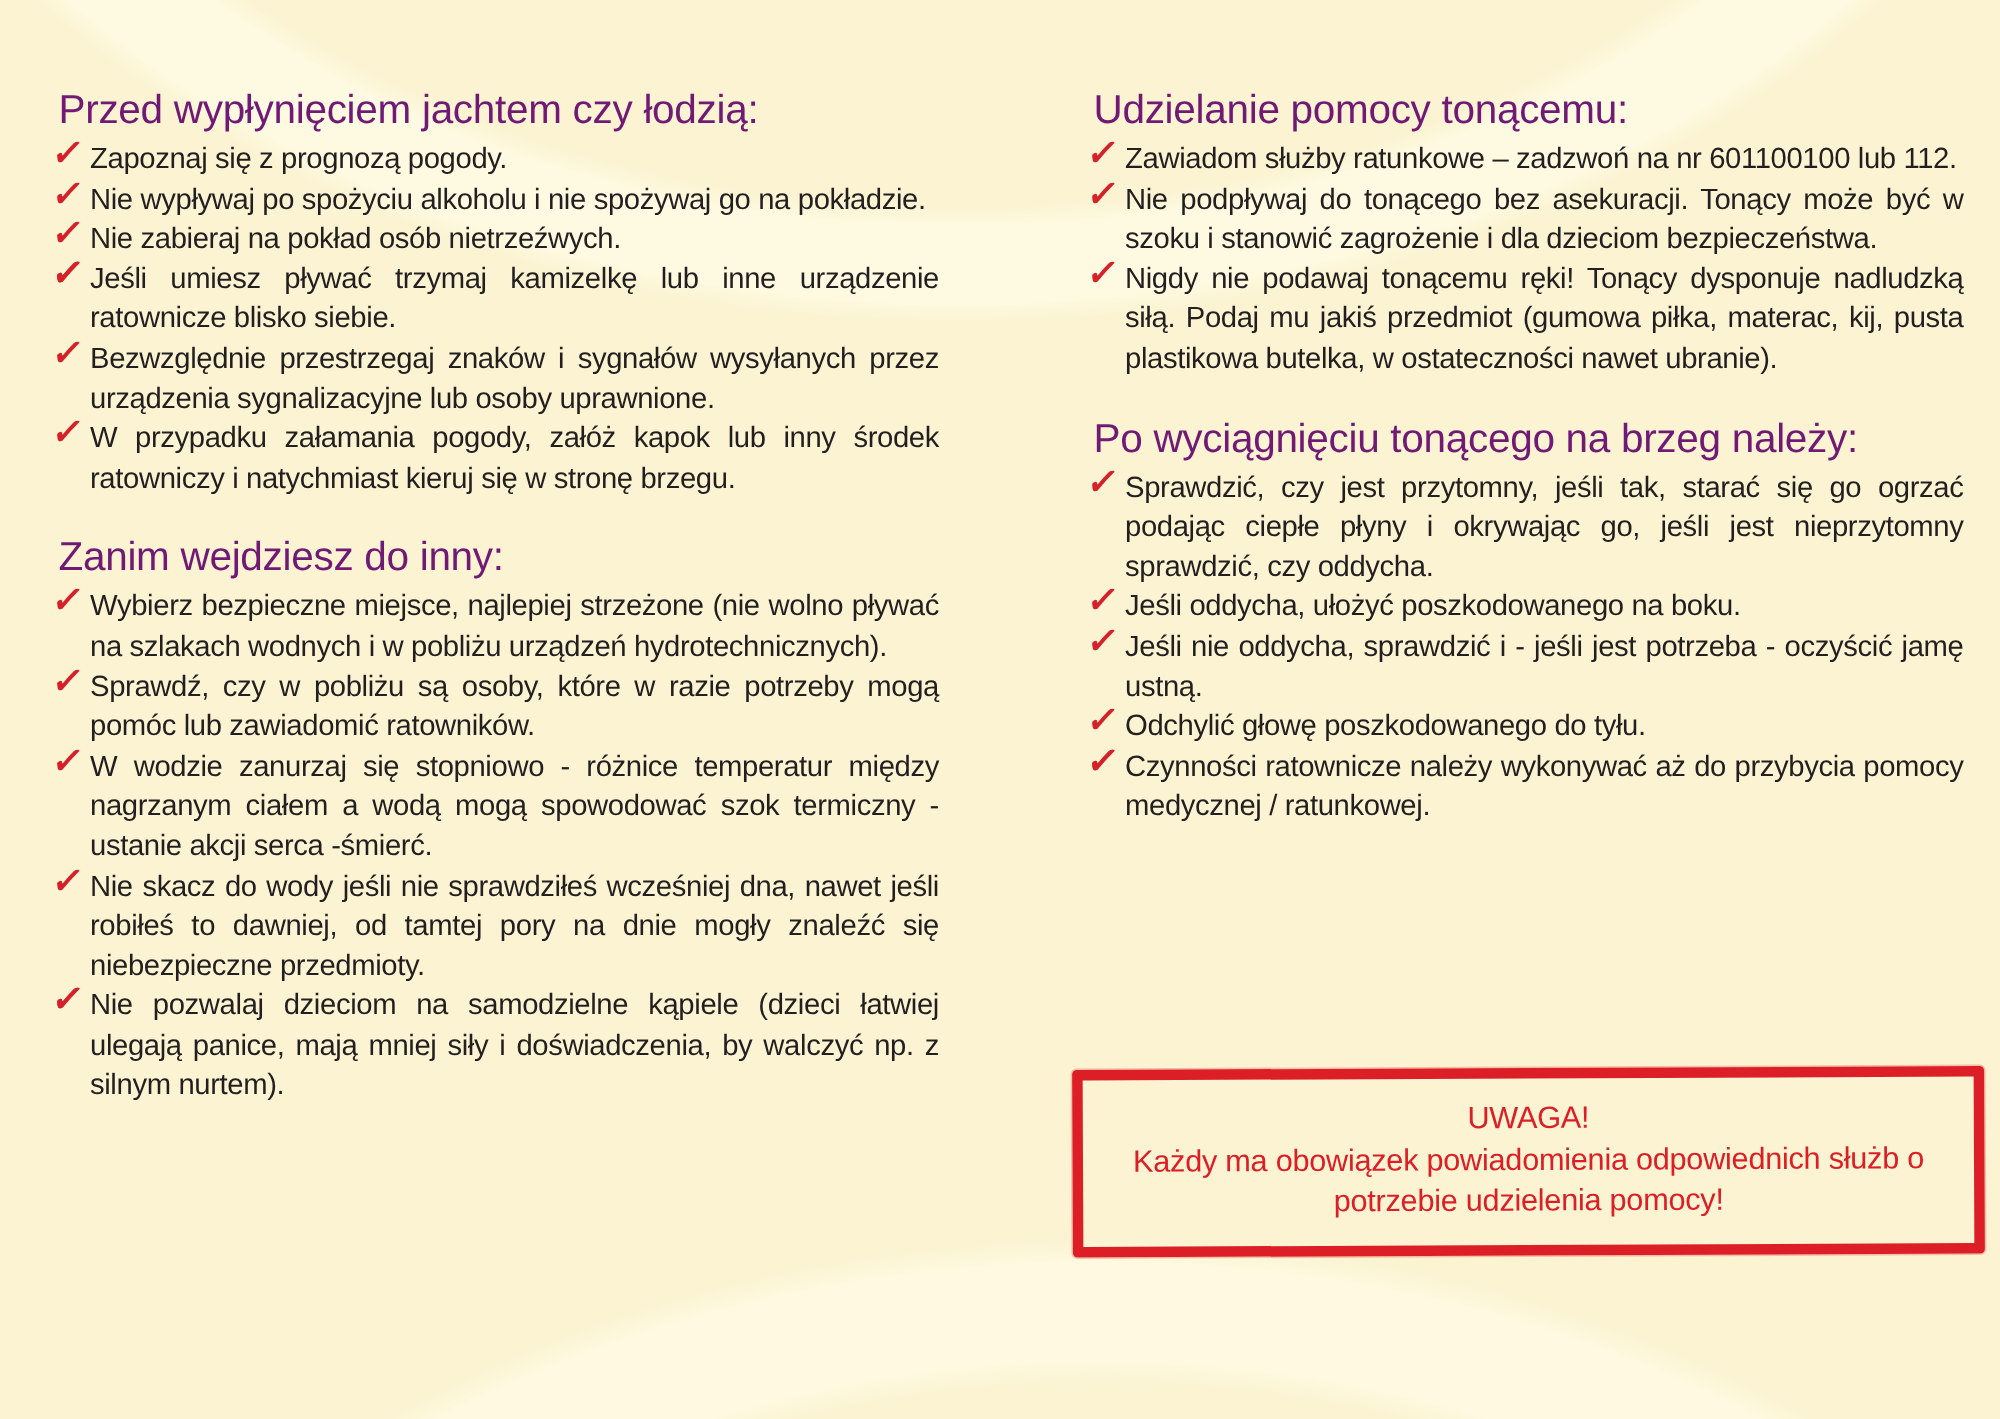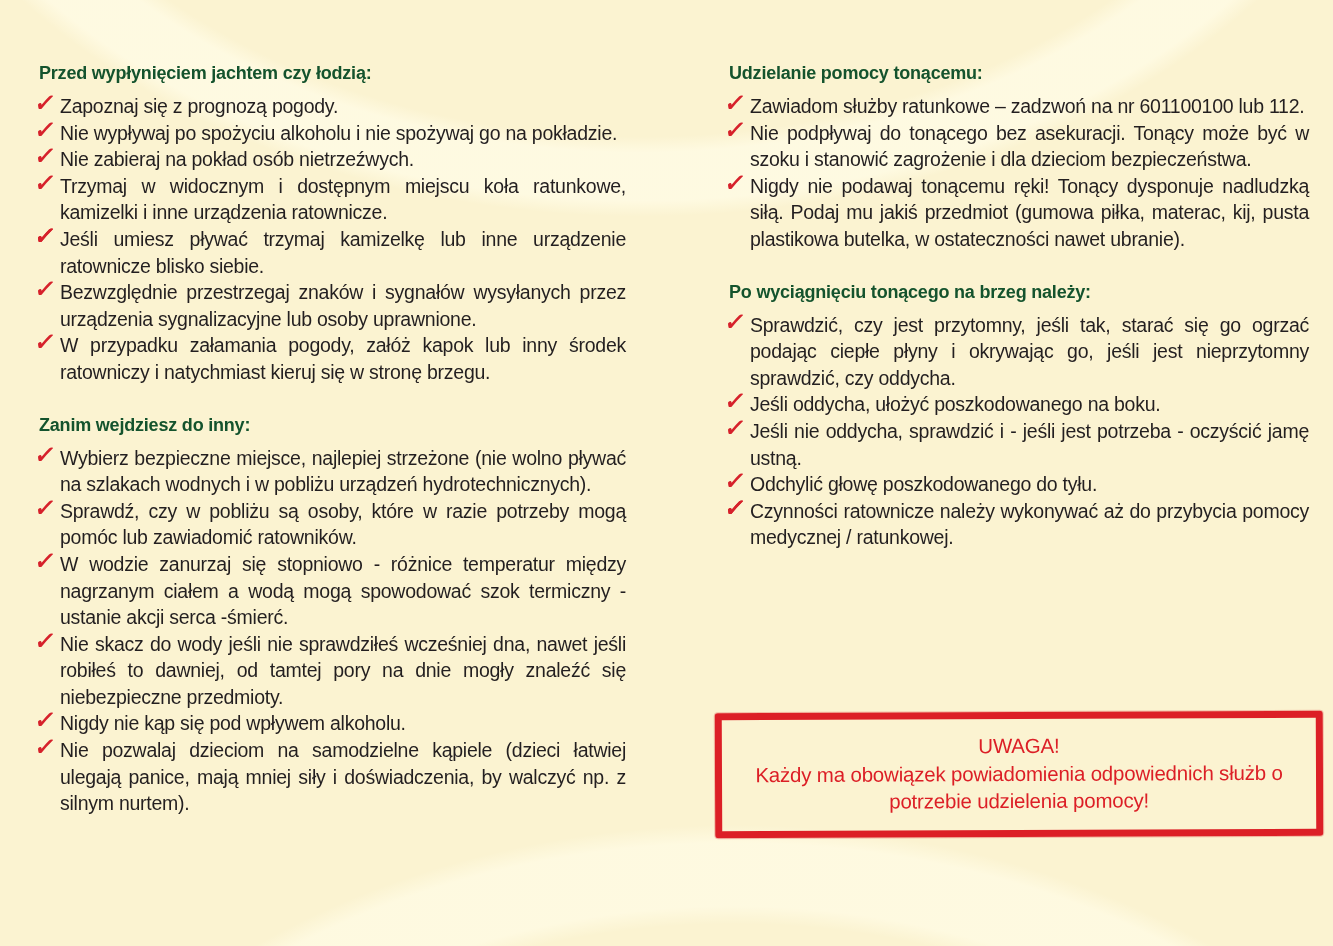--- a/index.html
+++ b/index.html
@@ -26,24 +26,24 @@
     inset: 0;
   }
   .col {
     position: absolute;
     top: 60px;
   }
   .col-left  { left: 38px;  width: 588px; }
   .col-right { left: 712px; width: 581px; margin-left: 16px; }
 
   .section-heading {
-    font-size: 18px;
+    font-size: 27px;
     line-height: 27px;
-    font-weight: bold;
-    color: #14532d;
+    font-weight: normal;
+    color: #701a75;
     margin: 0 0 6px 1px;
     letter-spacing: -0.2px;
   }
   .section + .section { margin-top: 26px; }
 
   .item {
     position: relative;
     padding-left: 22px;
     font-size: 19.5px;
     line-height: 26.6px;
@@ -85,33 +85,33 @@
 </head>
 <body>
 
 <div class="page">
   <div class="col col-left">
       <div class="section">
         <div class="section-heading">Przed wypłynięciem jachtem czy łodzią:</div>
         <div class="item"><span class="check">✓</span><span>Zapoznaj się z prognozą pogody.</span></div>
         <div class="item"><span class="check">✓</span><span>Nie wypływaj po spożyciu alkoholu i nie spożywaj go na pokładzie.</span></div>
         <div class="item"><span class="check">✓</span><span>Nie zabieraj na pokład osób nietrzeźwych.</span></div>
-        <div class="item"><span class="check">✓</span><span>Trzymaj w widocznym i dostępnym miejscu koła ratunkowe, kamizelki i inne urządzenia ratownicze.</span></div>
+        <div class="item"><span class="check">✓</span></div>
         <div class="item"><span class="check">✓</span></div>
         <div class="item"><span class="check">✓</span><span>Jeśli umiesz pływać trzymaj kamizelkę lub inne urządzenie ratownicze blisko siebie.</span></div>
         <div class="item"><span class="check">✓</span><span>Bezwzględnie przestrzegaj znaków i sygnałów wysyłanych przez urządzenia sygnalizacyjne lub osoby uprawnione.</span></div>
         <div class="item"><span class="check">✓</span><span>W przypadku załamania pogody, załóż kapok lub inny środek ratowniczy i natychmiast kieruj się w stronę brzegu.</span></div>
       </div>
       <div class="section">
         <div class="section-heading">Zanim wejdziesz do inny:</div>
         <div class="item"><span class="check">✓</span><span>Wybierz bezpieczne miejsce, najlepiej strzeżone (nie wolno pływać na szlakach wodnych i w pobliżu urządzeń hydrotechnicznych).</span></div>
         <div class="item"><span class="check">✓</span><span>Sprawdź, czy w pobliżu są osoby, które w razie potrzeby mogą pomóc lub zawiadomić ratowników.</span></div>
         <div class="item"><span class="check">✓</span><span>W wodzie zanurzaj się stopniowo - różnice temperatur między nagrzanym ciałem a wodą mogą spowodować szok termiczny - ustanie akcji serca -śmierć.</span></div>
         <div class="item"><span class="check">✓</span><span>Nie skacz do wody jeśli nie sprawdziłeś wcześniej dna, nawet jeśli robiłeś to dawniej, od tamtej pory na dnie mogły znaleźć się niebezpieczne przedmioty.</span></div>
-        <div class="item"><span class="check">✓</span><span>Nigdy nie kąp się pod wpływem alkoholu.</span></div>
+        <div class="item"><span class="check">✓</span></div>
         <div class="item"><span class="check">✓</span><span>Nie pozwalaj dzieciom na samodzielne kąpiele (dzieci łatwiej ulegają panice, mają mniej siły i doświadczenia, by walczyć np. z silnym nurtem).</span></div>
       </div>
     </div>
   <div class="col col-right">
       <div class="section">
         <div class="section-heading">Udzielanie pomocy tonącemu:</div>
         <div class="item"><span class="check">✓</span><span>Zawiadom służby ratunkowe – zadzwoń na nr 601100100 lub 112.</span></div>
         <div class="item"><span class="check">✓</span><span>Nie podpływaj do tonącego bez asekuracji. Tonący może być w szoku i stanowić zagrożenie i dla dzieciom bezpieczeństwa.</span></div>
         <div class="item"><span class="check">✓</span><span>Nigdy nie podawaj tonącemu ręki! Tonący dysponuje nadludzką siłą. Podaj mu jakiś przedmiot (gumowa piłka, materac, kij, pusta plastikowa butelka, w ostateczności nawet ubranie).</span></div>
       </div>

